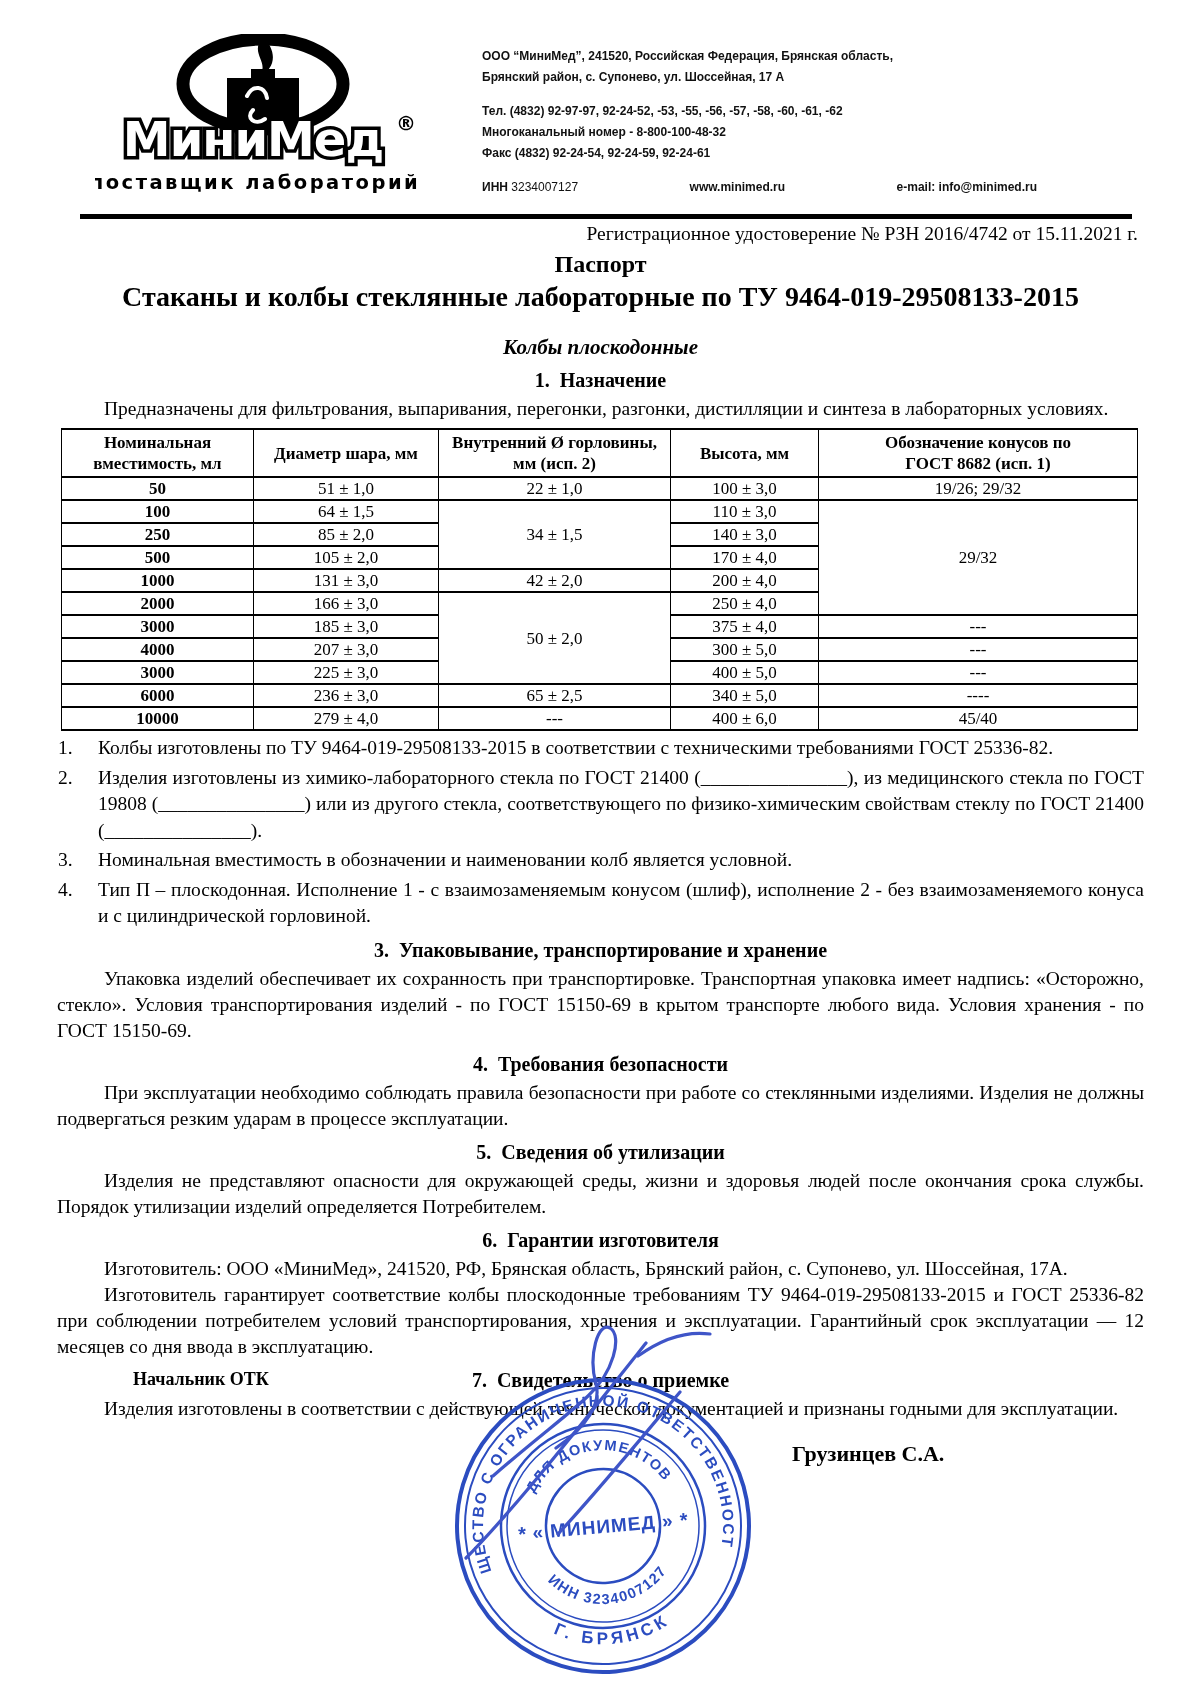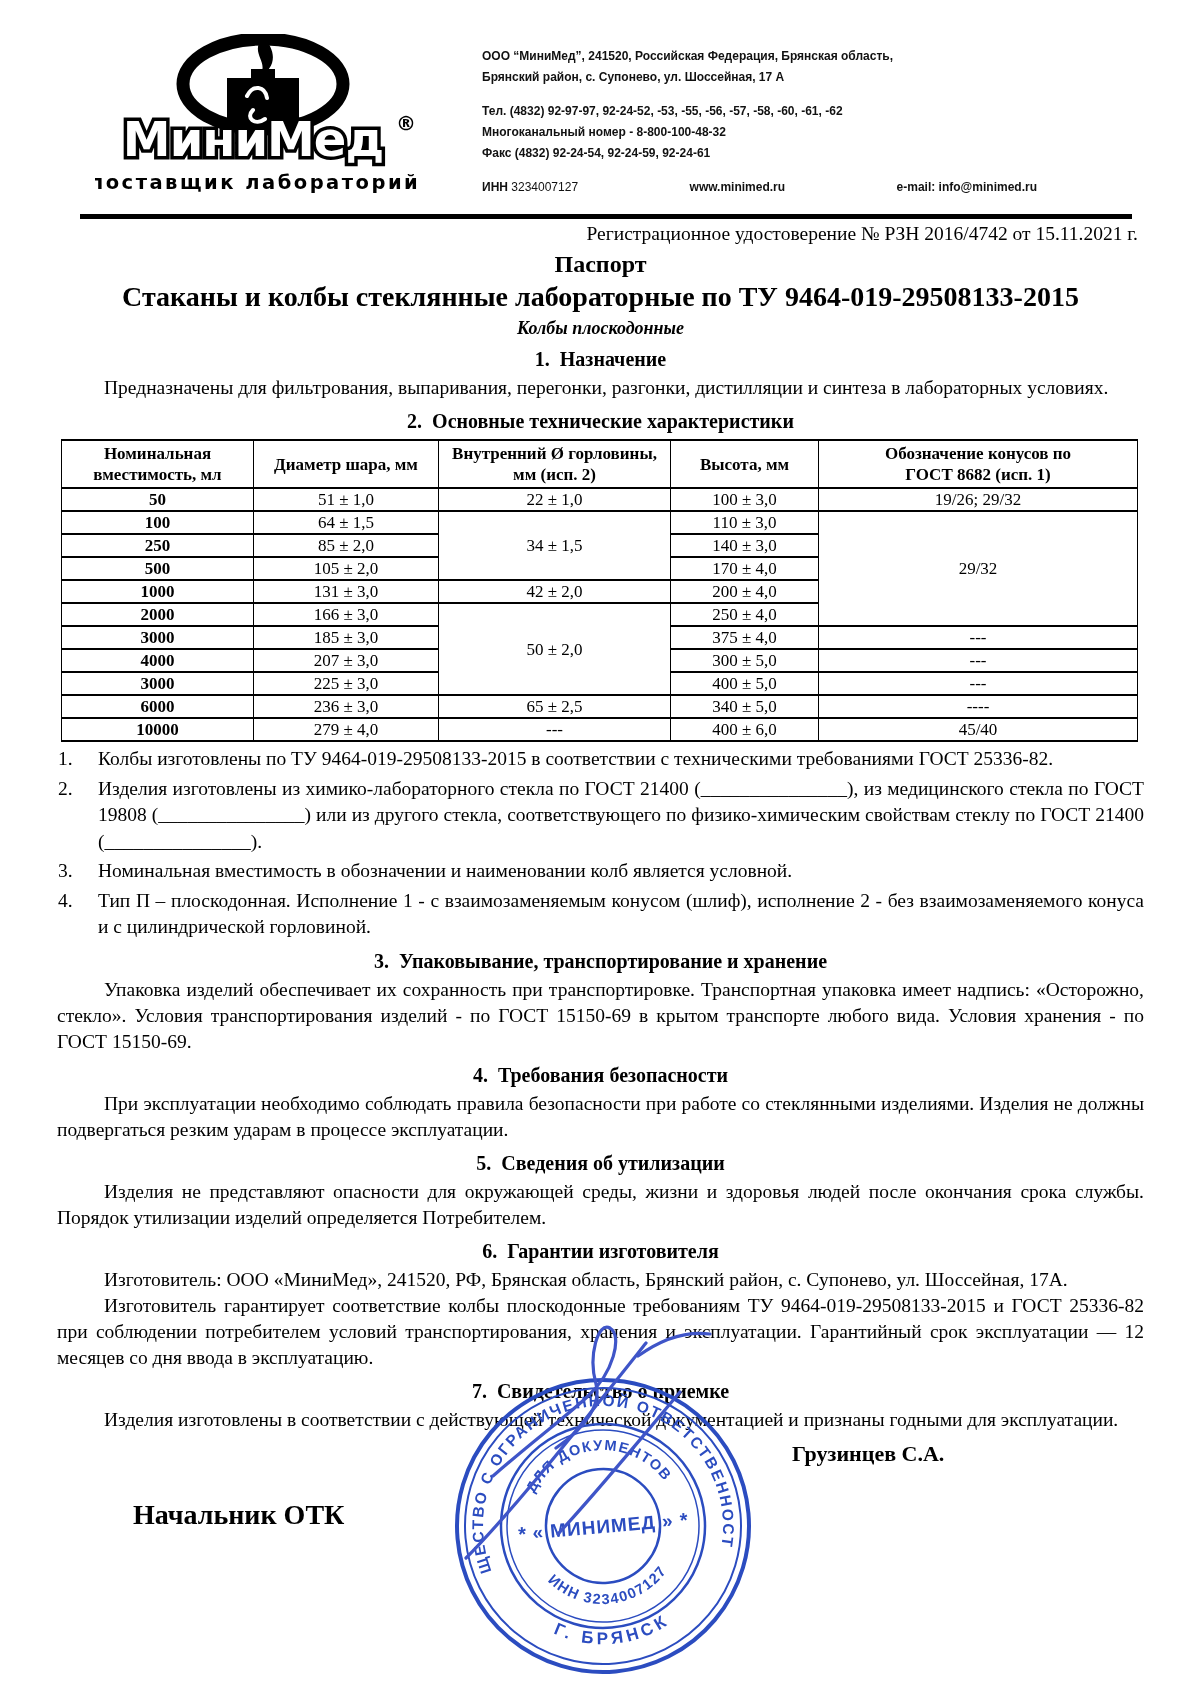--- a/index.html
+++ b/index.html
@@ -19,21 +19,21 @@
   .info-gap { height:13px; }
   .inn-row { display:flex; justify-content:space-between; width:555px; }
   .inn-row .inn-num { font-weight:normal; }
   .top-rule { position:absolute; left:80px; top:214px; width:1052px; height:5px; background:#000; }
   .reg-line { position:absolute; right:62px; top:223px; font-size:19.5px; }
   
   .content { position:absolute; left:57px; top:247px; width:1087px; }
   .t-center { text-align:center; }
   .doc-type { font-size:24px; font-weight:bold; margin-top:4px; }
   .doc-product { font-size:28px; font-weight:bold; margin-top:3px; }
-  .doc-subtitle { font-size:18px; font-weight:bold; font-style:italic; margin-top:5px; }
+  .doc-subtitle { font-size:21px; font-weight:bold; font-style:italic; margin-top:22px; }
   .sec-heading { font-size:20px; font-weight:bold; text-align:center; margin-top:9px; margin-bottom:4px; }
   .para { font-size:19.5px; line-height:26px; text-align:justify; text-indent:47px; }
   
   table.specs {
     border-collapse:collapse; table-layout:fixed; width:1076px; margin:6px 0 4px 4px;
     font-size:17px;
   }
   table.specs th, table.specs td {
     border-top:2.5px solid #000; border-bottom:2.5px solid #000;
     border-left:1.6px solid #000; border-right:1.6px solid #000;
@@ -41,21 +41,21 @@
   }
   table.specs th { font-weight:bold; white-space:pre-line; height:48px; line-height:21px; }
   table.specs tbody tr { height:16px; }
   table.specs tbody td { line-height:21px; }
   td.cap { font-weight:bold; }
   
   .notes { margin-top:4px; }
   .note { position:relative; padding-left:41px; font-size:19.5px; line-height:26.5px; text-align:justify; margin-top:3px; }
   .note-num { position:absolute; left:1px; top:0; }
   
-  .sign-left  { position:absolute; left:133px; top:1499px; font-size:28px; font-weight:bold; }
+  .sign-left  { position:absolute; left:133px; top:1369px; font-size:18px; font-weight:bold; }
   .sign-right { position:absolute; left:792px; top:1441px; font-size:22px; font-weight:bold;text-align:center; }
   .stamp-wrap { position:absolute; left:438px; top:1296px; width:330px; height:400px; }
   .stamp-wrap svg { display:block; }
 </style>
 </head>
 <body>
 
 <div class="page">
 
   <div class="logo-block">
@@ -95,21 +95,20 @@
   <div class="reg-line">Регистрационное удостоверение № РЗН 2016/4742 от 15.11.2021 г.</div>
 
   <div class="content">
     <div class="t-center doc-type">Паспорт</div>
     <div class="t-center doc-product">Стаканы и колбы стеклянные лабораторные по ТУ 9464-019-29508133-2015</div>
     <div class="t-center doc-subtitle">Колбы плоскодонные</div>
 
     <div class="sec-heading">1.&nbsp;&nbsp;Назначение</div>
     <div class="para">Предназначены для фильтрования, выпаривания, перегонки, разгонки, дистилляции и синтеза в лабораторных условиях.</div>
 
-    <div class="sec-heading">2.&nbsp;&nbsp;Основные технические характеристики</div>
 
     <table class="specs">
       <colgroup>
         <col style="width:192px">
           <col style="width:185px">
           <col style="width:232px">
           <col style="width:148px">
           <col style="width:319px">
       </colgroup>
       <thead>

